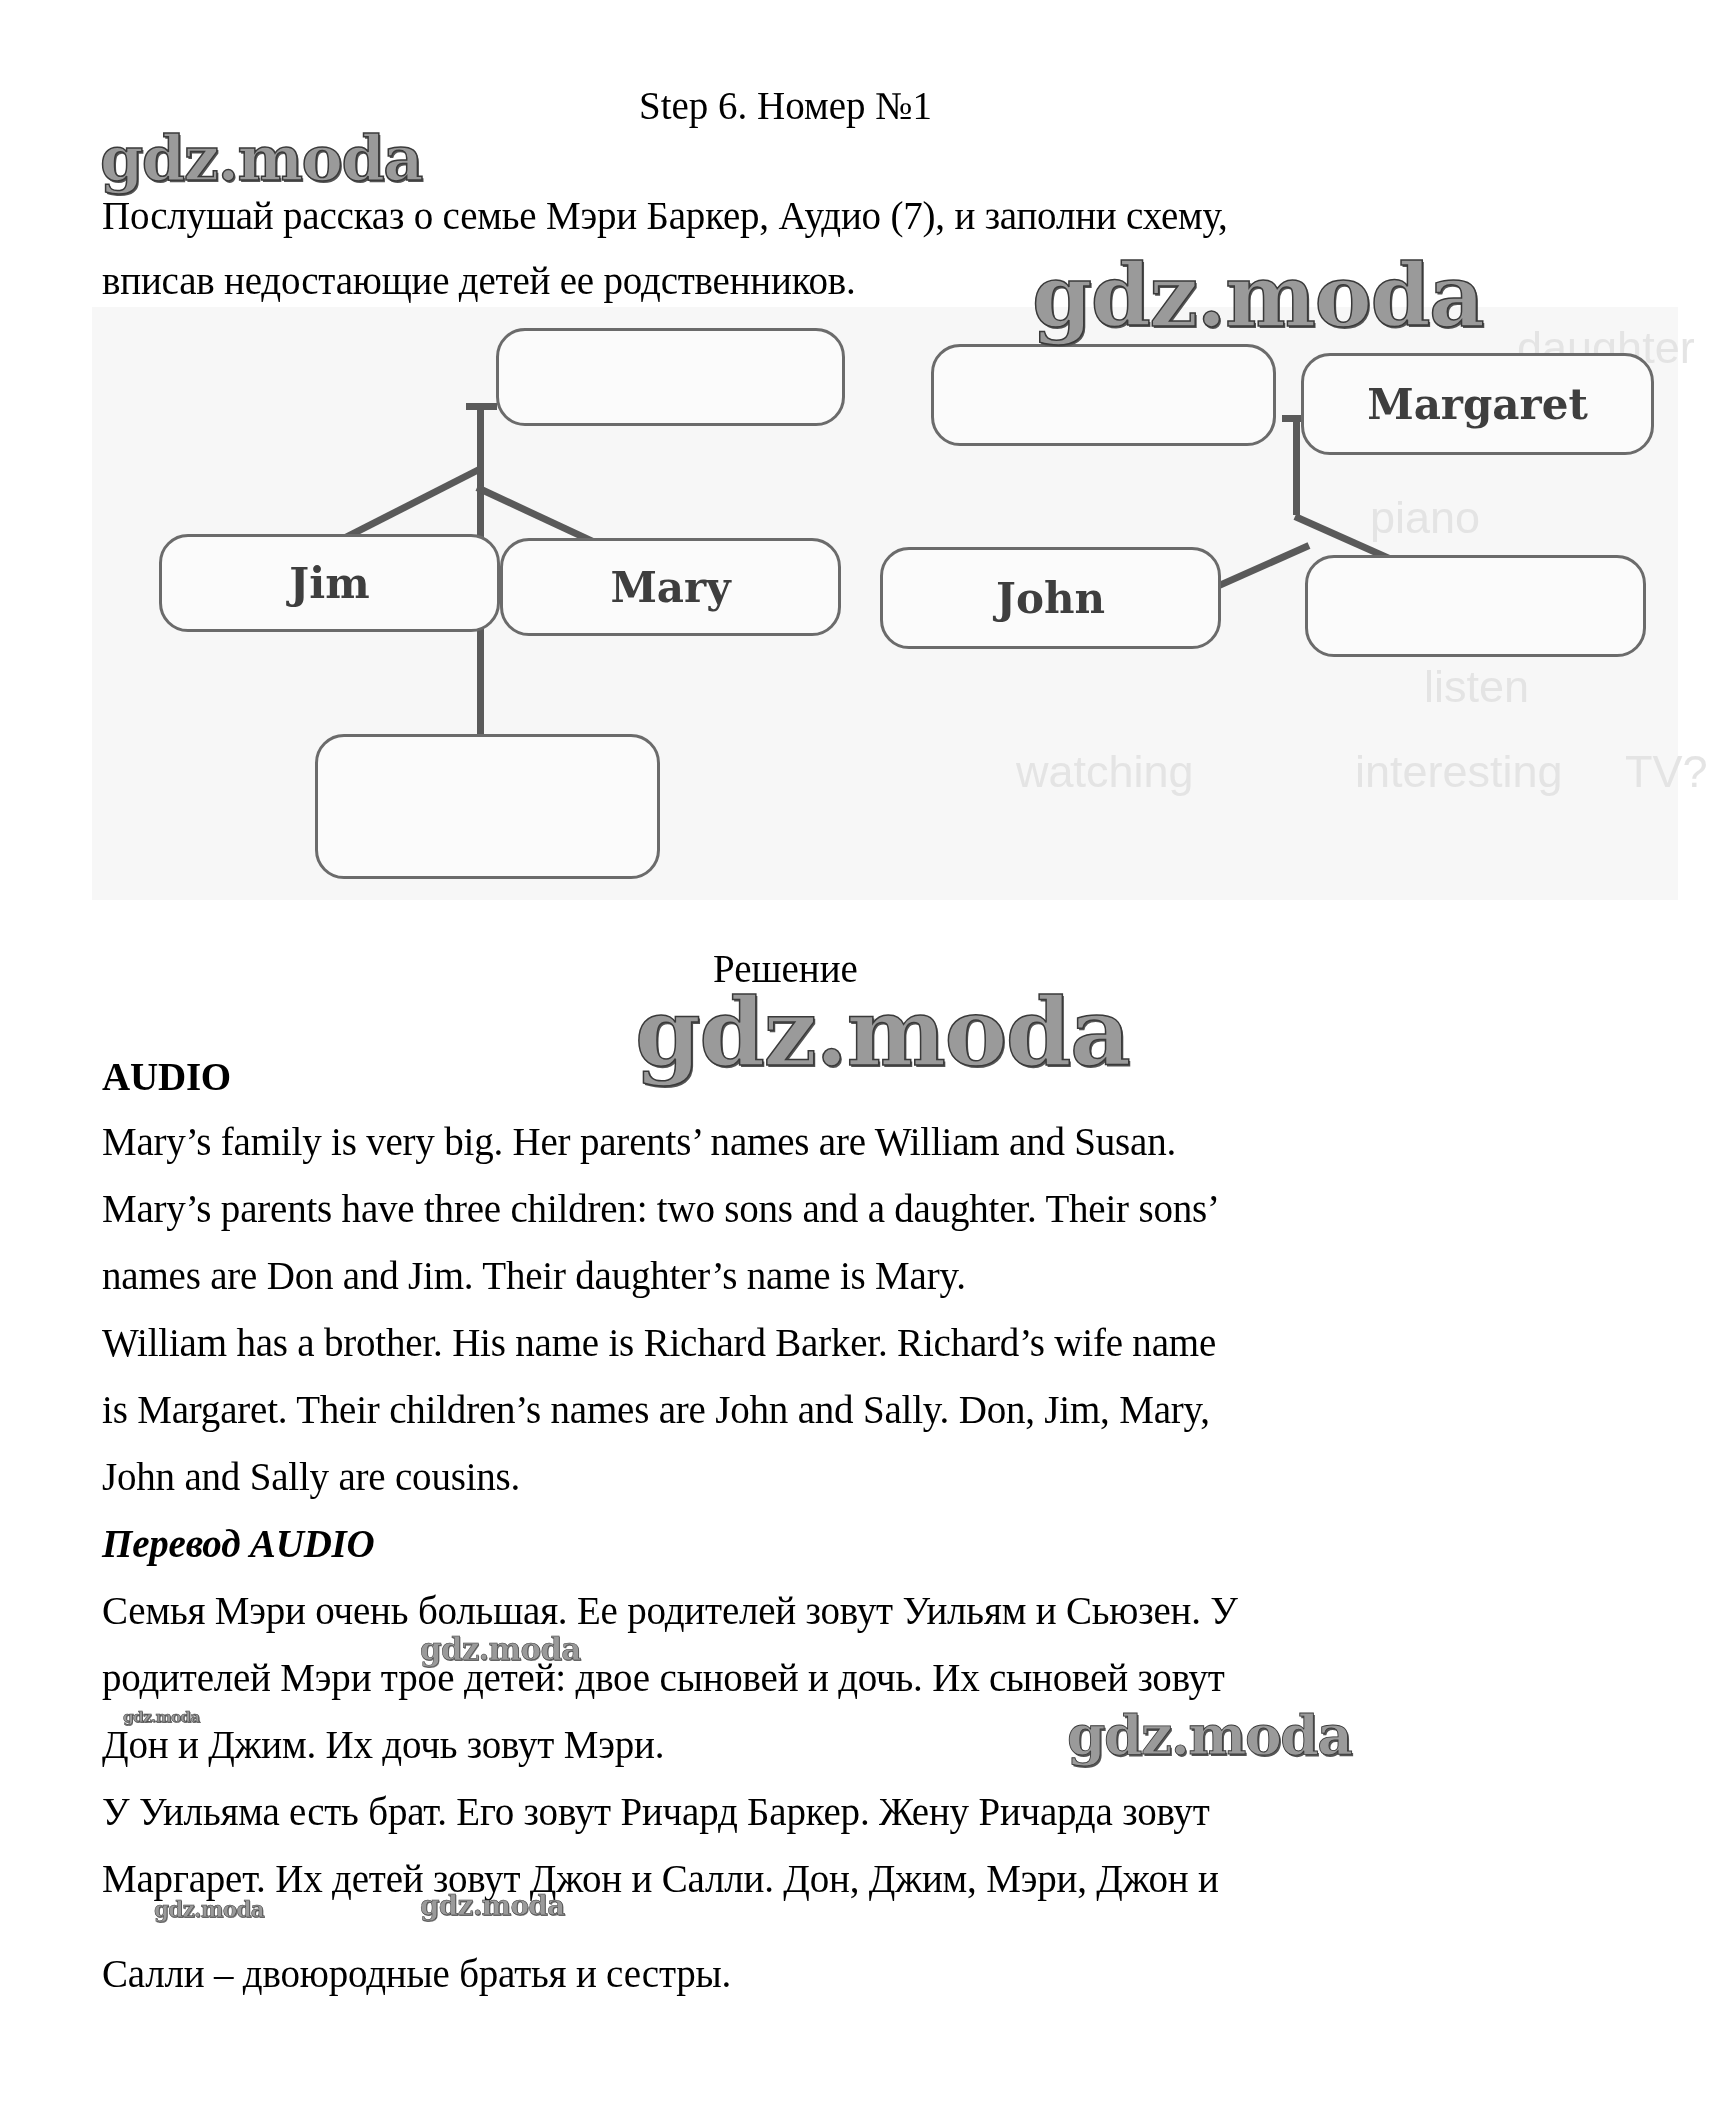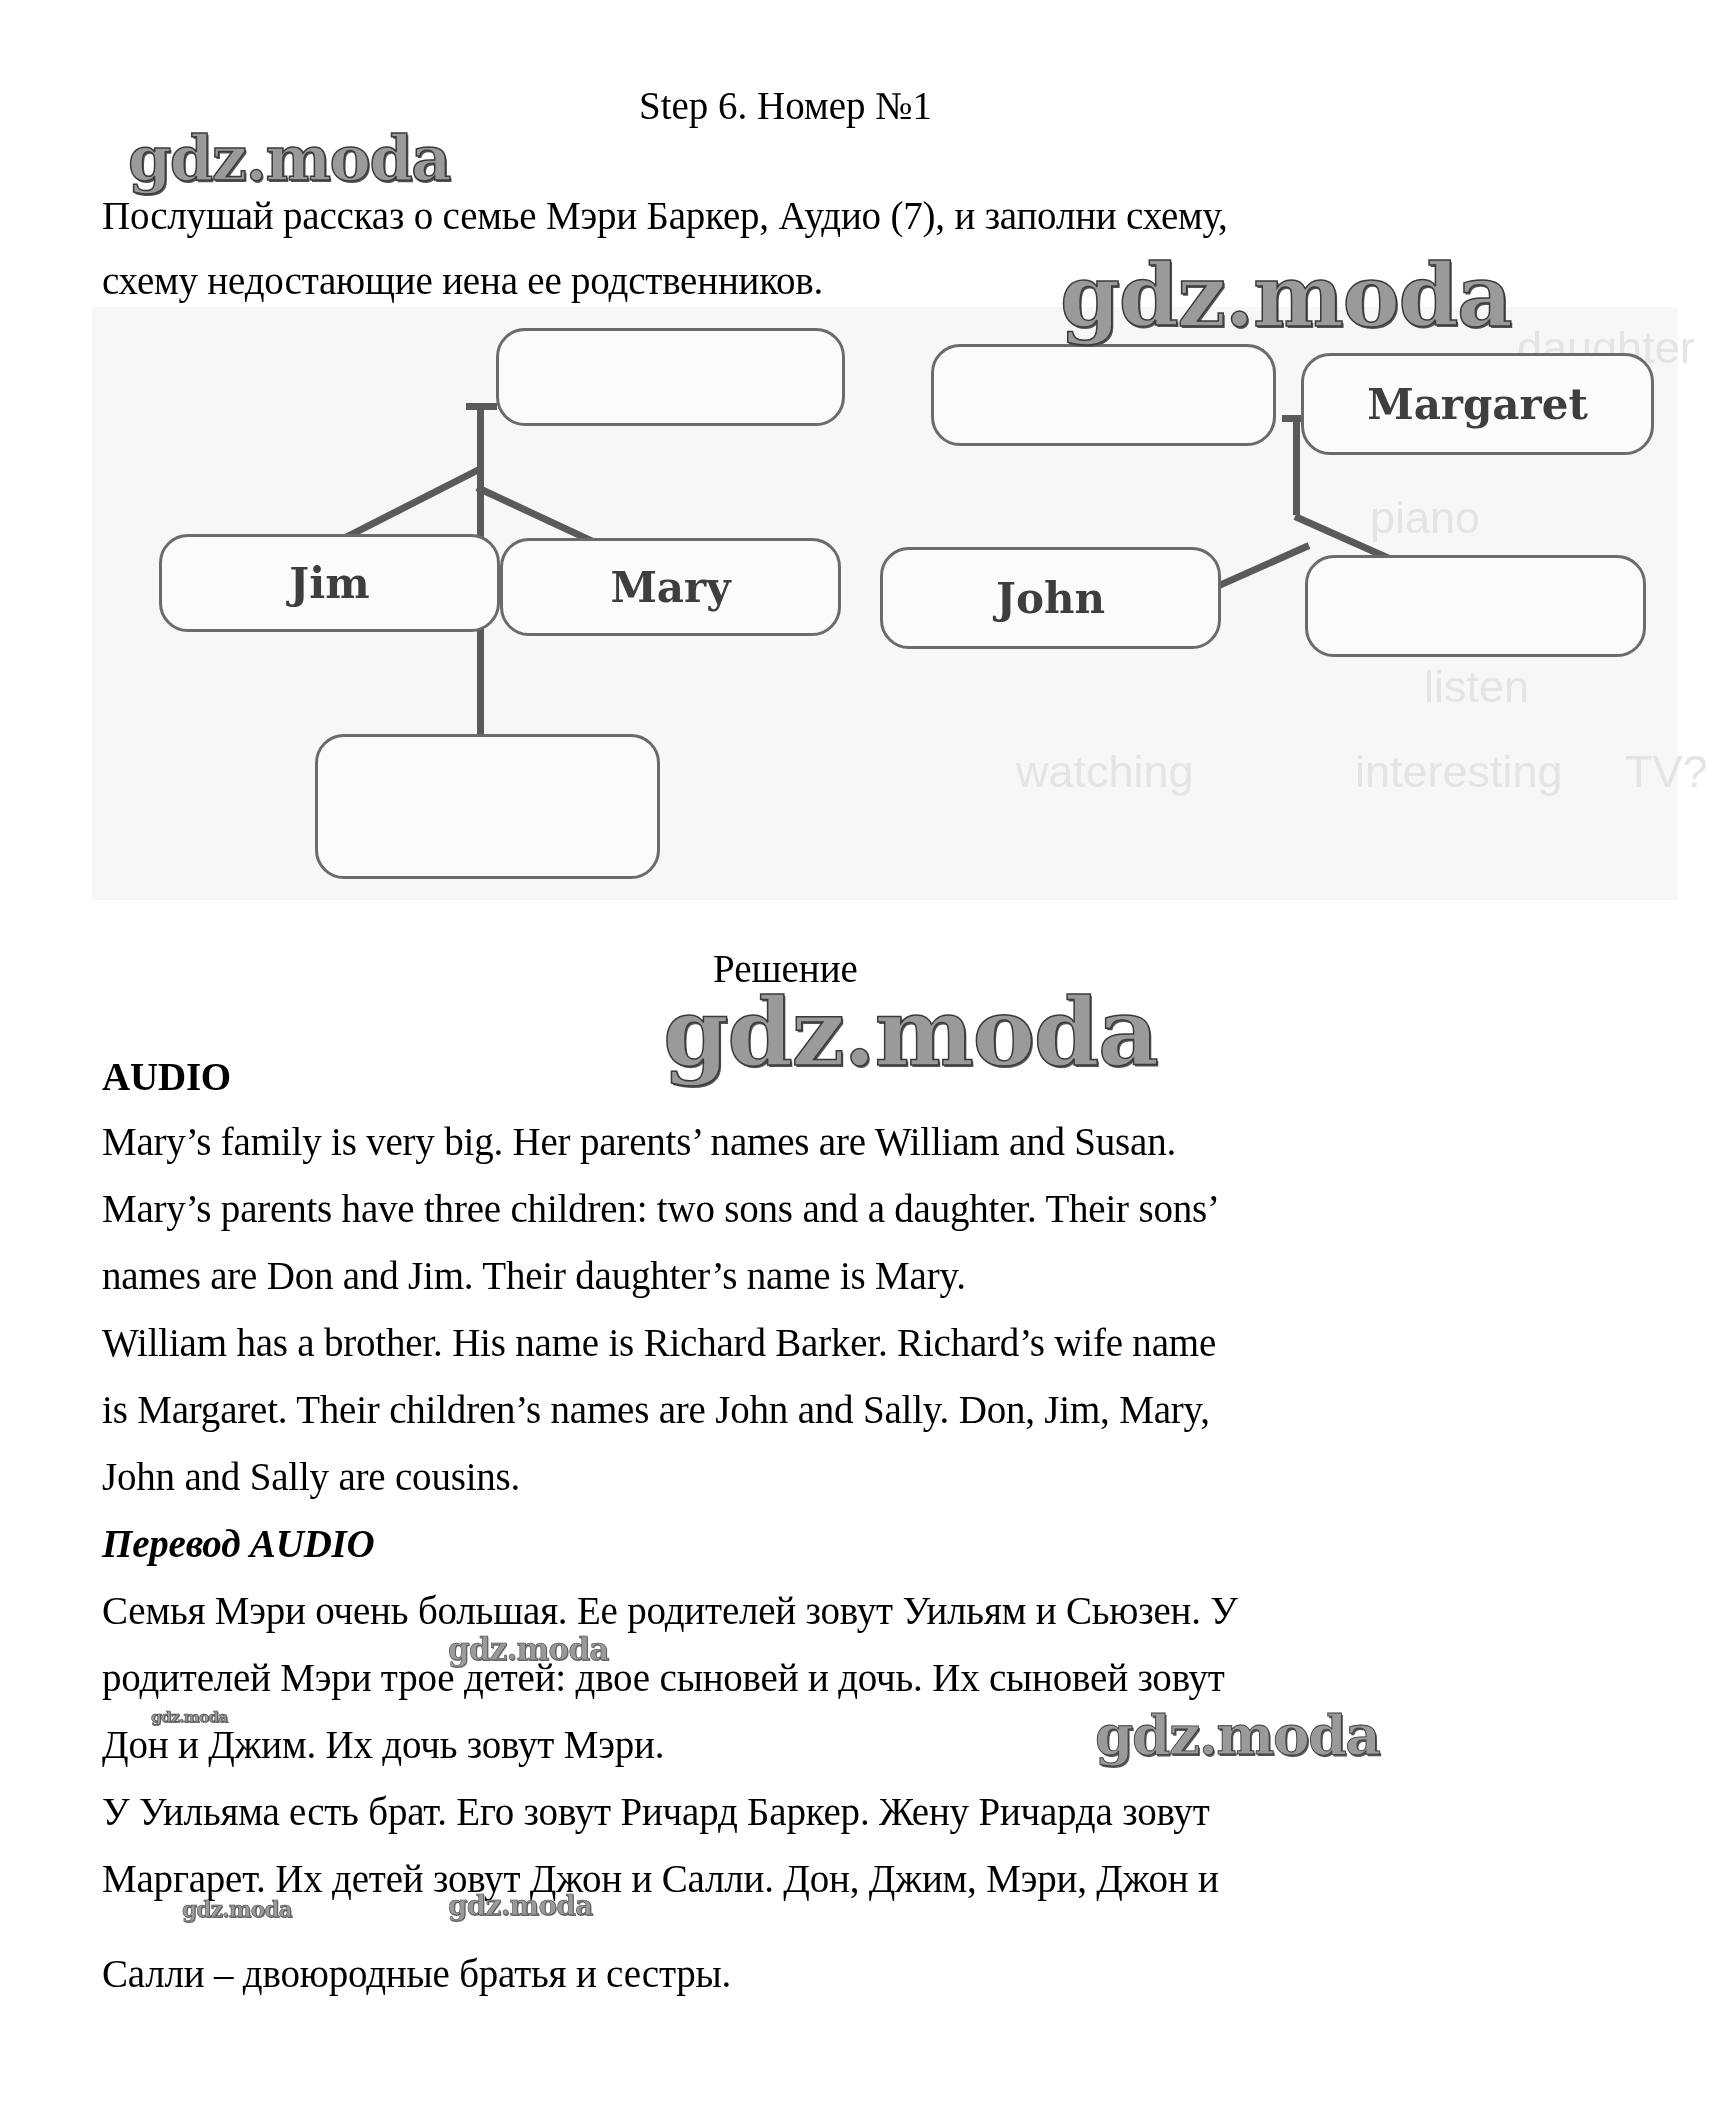--- a/index.html
+++ b/index.html
@@ -3,40 +3,40 @@
 <meta charset="utf-8">
 <style>
   html, body { margin: 0; padding: 0; background: #ffffff; }
   body { width: 1734px; height: 2119px; position: relative; overflow: hidden;
          font-family: "Liberation Serif", "DejaVu Serif", serif; color: #000; }
   .abs { position: absolute; }
   .title { left: 0; width: 1571px; text-align: center; top: 83px; font-size: 39px; }
   .line { left: 102px; font-size: 39px; white-space: nowrap; letter-spacing: -0.2px; }
   .wm { font-family: "DejaVu Serif", serif; font-weight: bold; color: #9a9a9a;
         -webkit-text-stroke: 1.5px #3a3a3a; letter-spacing: -1.5px; white-space: nowrap;
-        text-shadow: 1.5px 1.5px 0 #555; margin-left: 28px; }
+        text-shadow: 1.5px 1.5px 0 #555; }
   .wm-sm { -webkit-text-stroke: 0.5px #3a3a3a; text-shadow: 0.8px 0.8px 0 #777; letter-spacing: -0.8px; }
   .scan { left: 92px; top: 307px; width: 1586px; height: 593px; background: #f7f7f7; }
   .ghost { font-family: "Liberation Sans", sans-serif; color: #e4e4e4; font-size: 45px; white-space: nowrap; }
   .box { border: 3.1px solid #6b6b6b; border-radius: 29px; background: #fbfbfb;
          display: flex; align-items: center; justify-content: center;
          font-family: "DejaVu Serif", serif; font-weight: bold; font-size: 42px; color: #3e3e3e; }
   .conn { background: #5a5a5a; }
   .bold { font-weight: bold; }
   .ital { font-style: italic; font-weight: bold; }
 </style>
 </head>
 <body>
 
 <div class="abs title">Step 6. Номер №1</div>
 
 <div class="abs wm" style="left:100px; top:122px; font-size:62px;">gdz.moda</div>
 
 <div class="abs line" style="top:193px;">Послушай рассказ о семье Мэри Баркер, Аудио (7), и заполни схему,</div>
-<div class="abs line" style="top:258px;">схему недостающие иена ее родственников.</div>
+<div class="abs line" style="top:258px;">вписав недостающие детей ее родственников.</div>
 
 <div class="abs scan">
 
   <div class="abs ghost" style="left:1425px; top:15.4px;">daughter</div>
   <div class="abs ghost" style="left:1278px; top:185px;">piano</div>
   <div class="abs ghost" style="left:1325px; top:262px;">work</div>
   <div class="abs ghost" style="left:1332px; top:354px;">listen</div>
   <div class="abs ghost" style="left:924px; top:439px;">watching</div>
   <div class="abs ghost" style="left:1263px; top:439px;">interesting</div>
   <div class="abs ghost" style="left:1533px; top:439px;">TV?</div>

